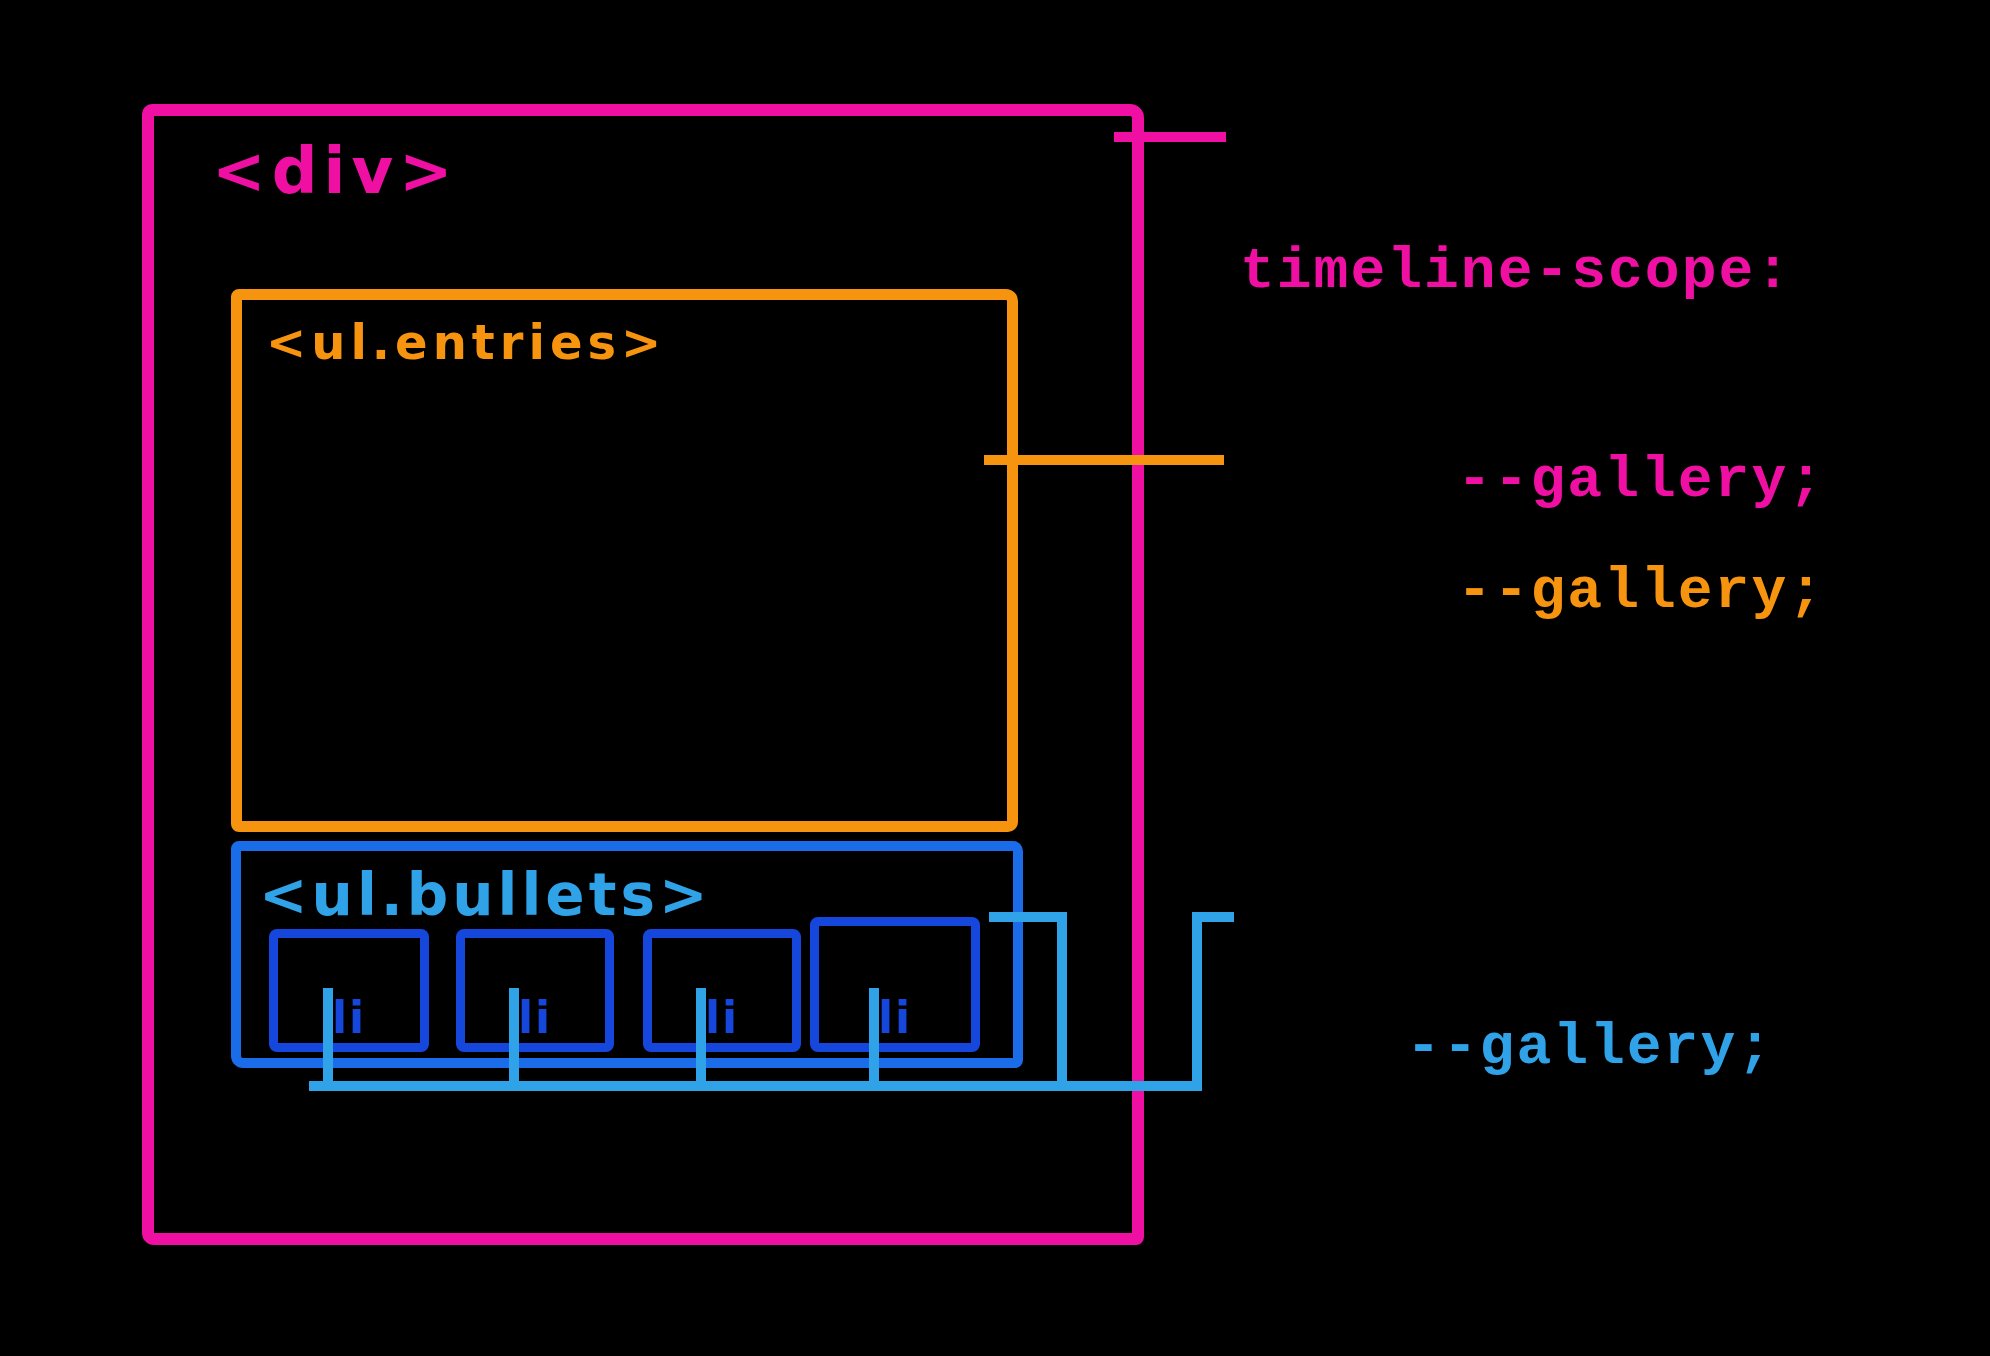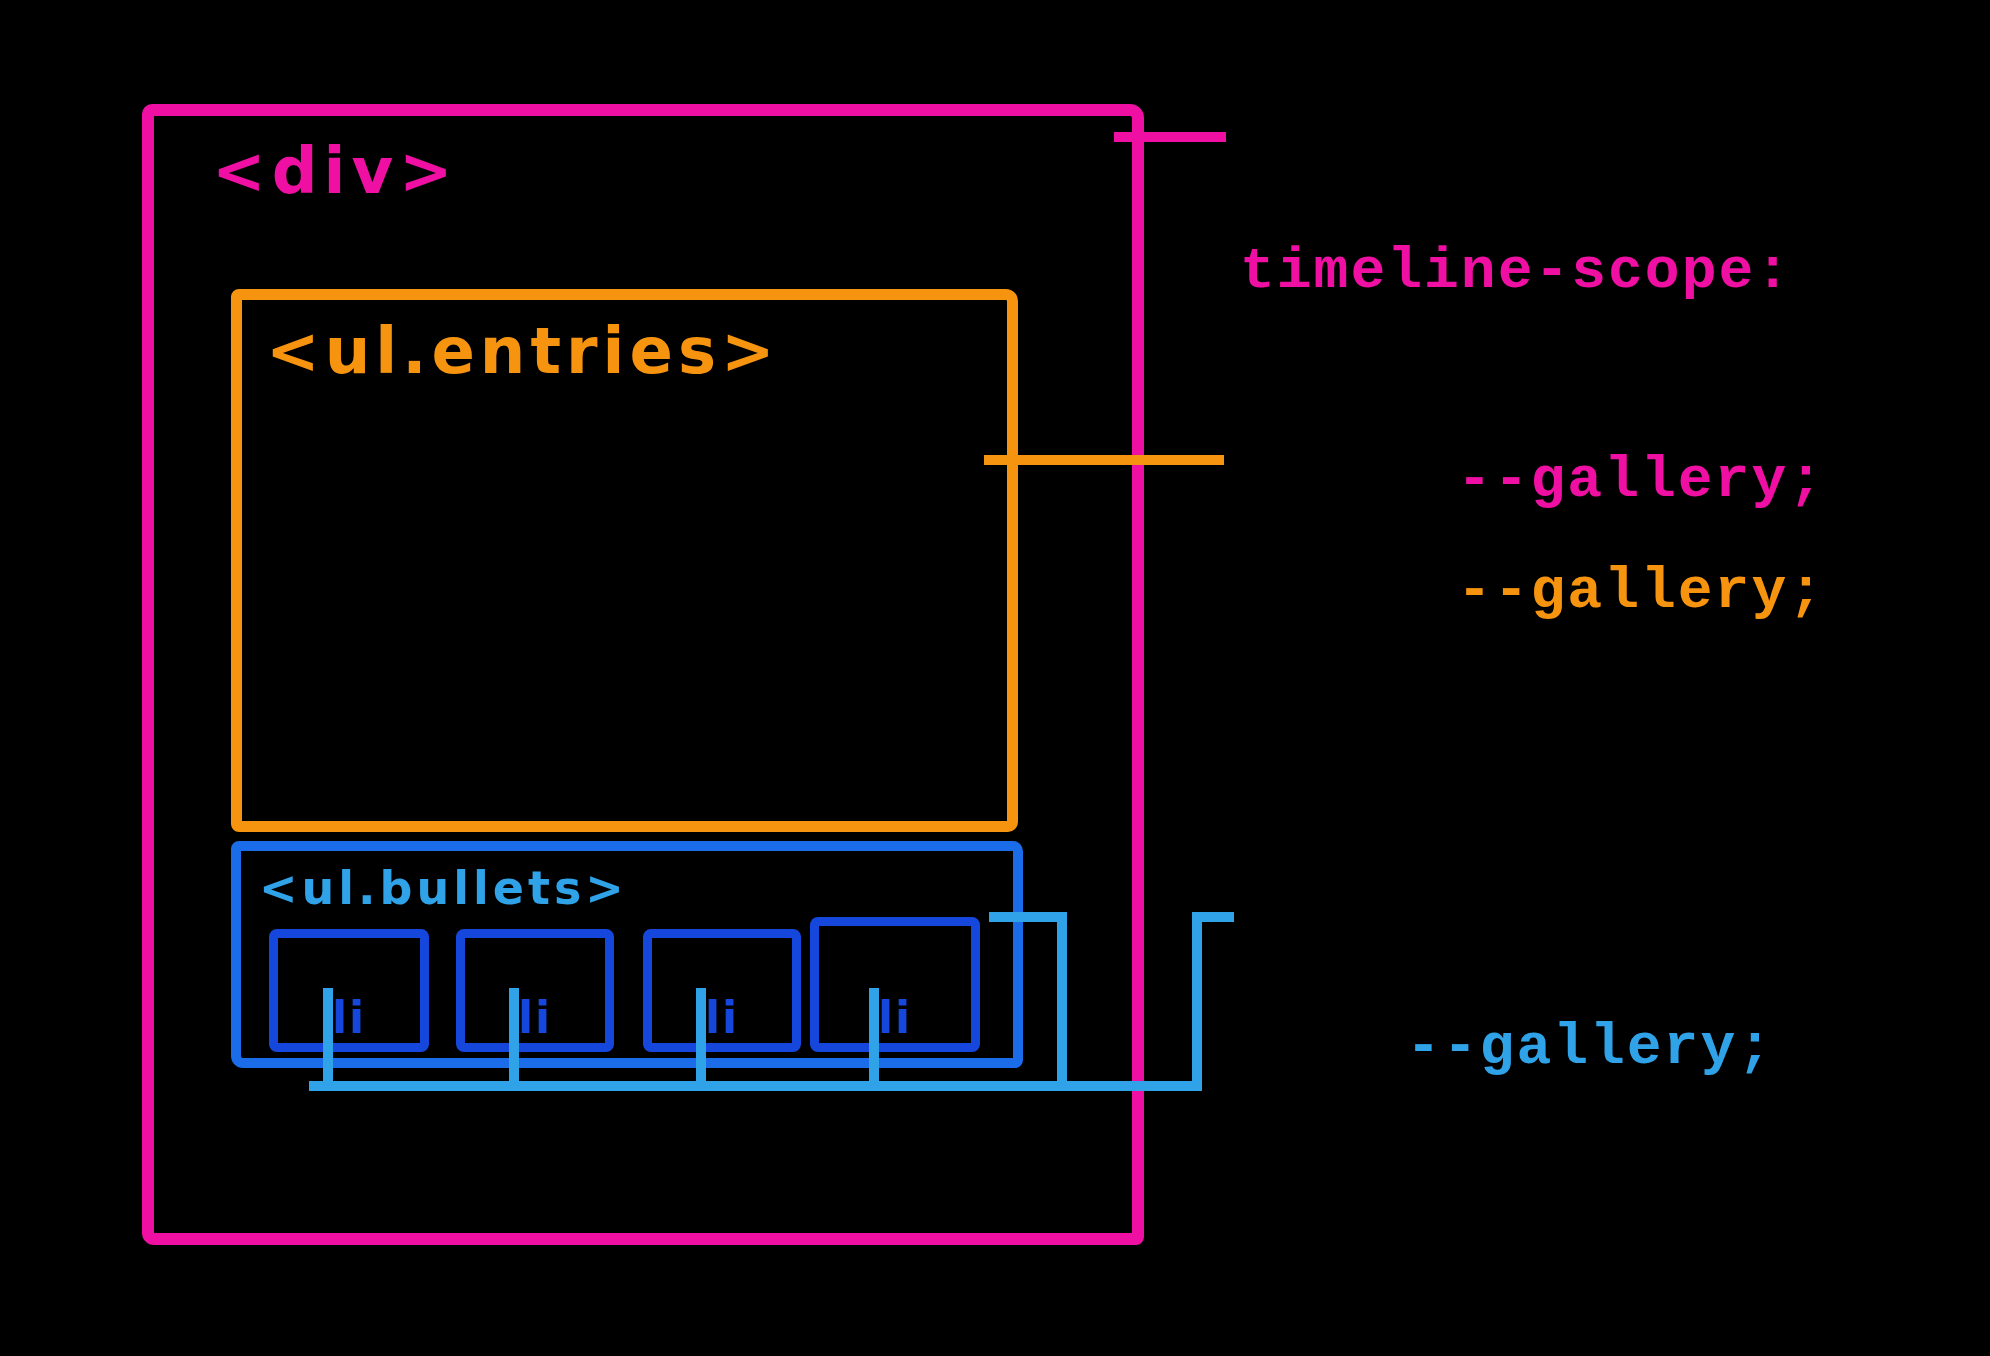--- a/index.html
+++ b/index.html
@@ -32,32 +32,32 @@
     white-space:pre;
   }
   
   .entries-box{
     left:77px;top:157px;width:765px;height:521px;
     border:11px solid var(--orange);
     border-radius:8px 12px 10px 8px;
   }
   .entries-label{
     position:absolute;left:24px;top:14px;
-    color:var(--orange);font-size:64px;letter-spacing:5px;
+    color:var(--orange);font-size:48px;letter-spacing:5px;
     white-space:pre;
   }
   
   .bullets-box{
     left:77px;top:709px;width:772px;height:207px;
     border:10px solid var(--blue);
     border-radius:8px 10px 8px 12px;
   }
   .bullets-label{
     position:absolute;left:18px;top:10px;
-    color:var(--cyan);font-size:46px;letter-spacing:4px;
+    color:var(--cyan);font-size:58px;letter-spacing:4px;
     white-space:pre;
   }
   .li-box{
     position:absolute;
     border:9px solid var(--dark-blue);
     border-radius:8px;
     display:flex;align-items:flex-end;justify-content:center;
   }
   .li-1{left:28px;top:78px;width:142px;height:105px;}
   .li-2{left:215px;top:78px;width:140px;height:105px;}

